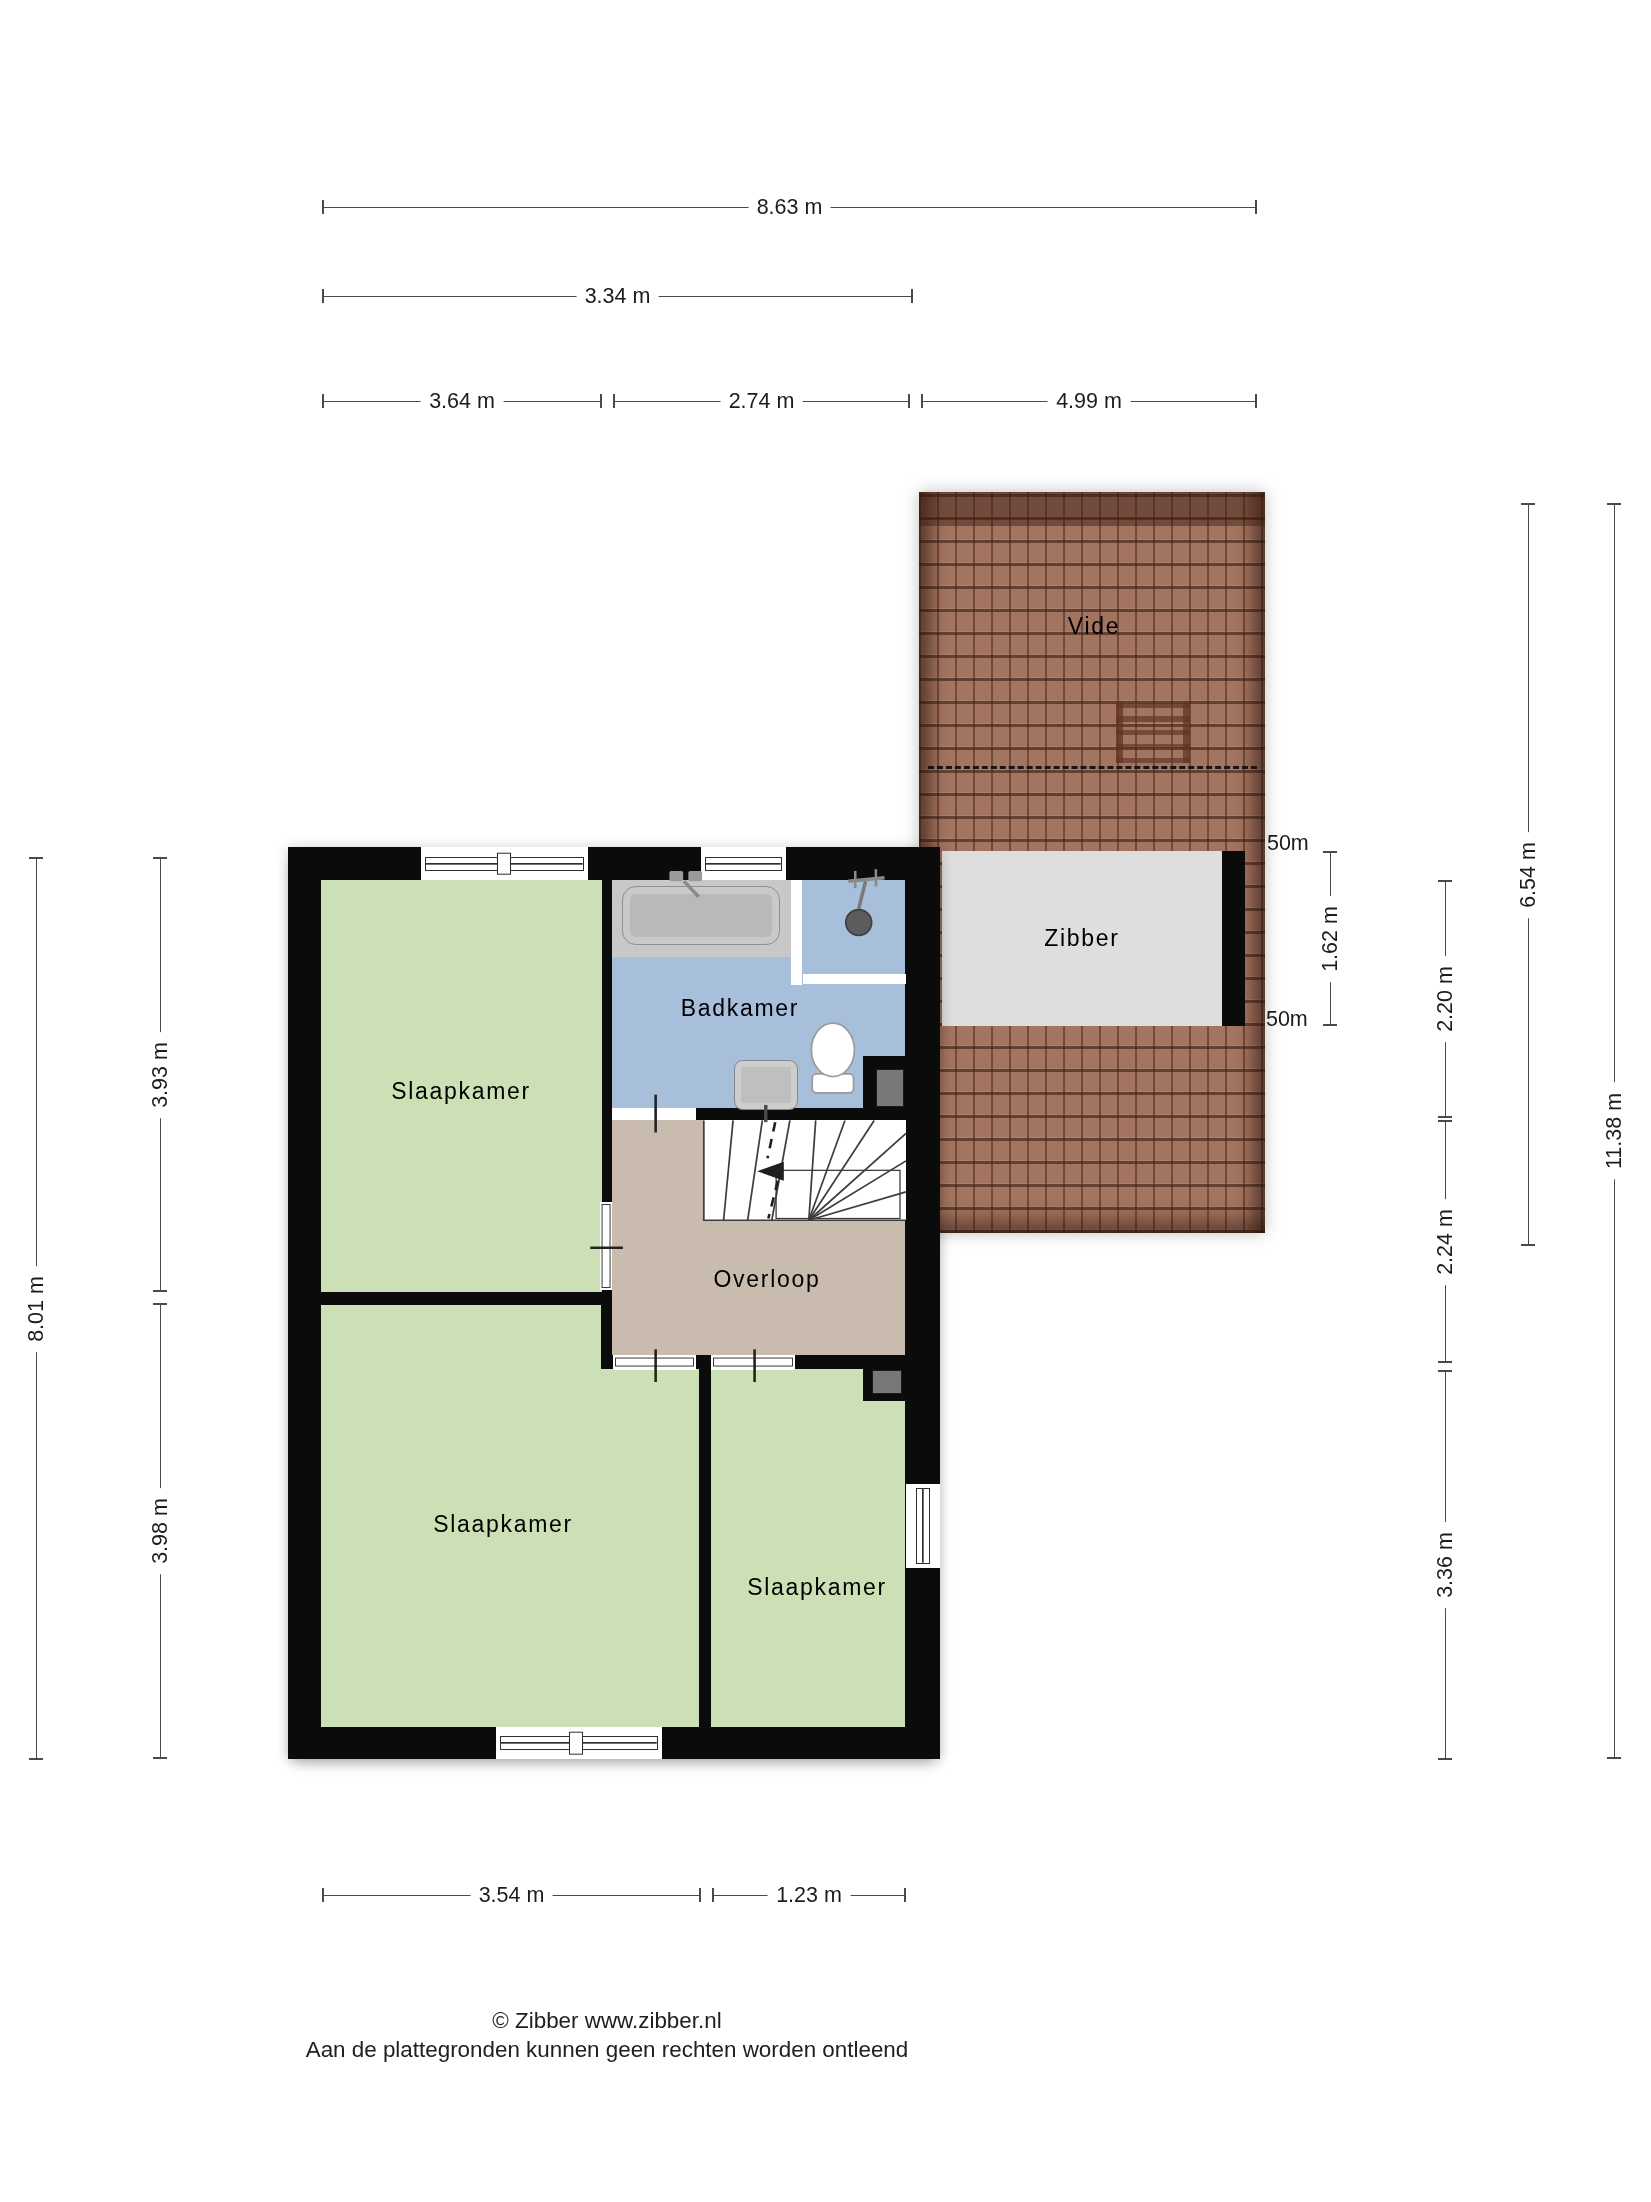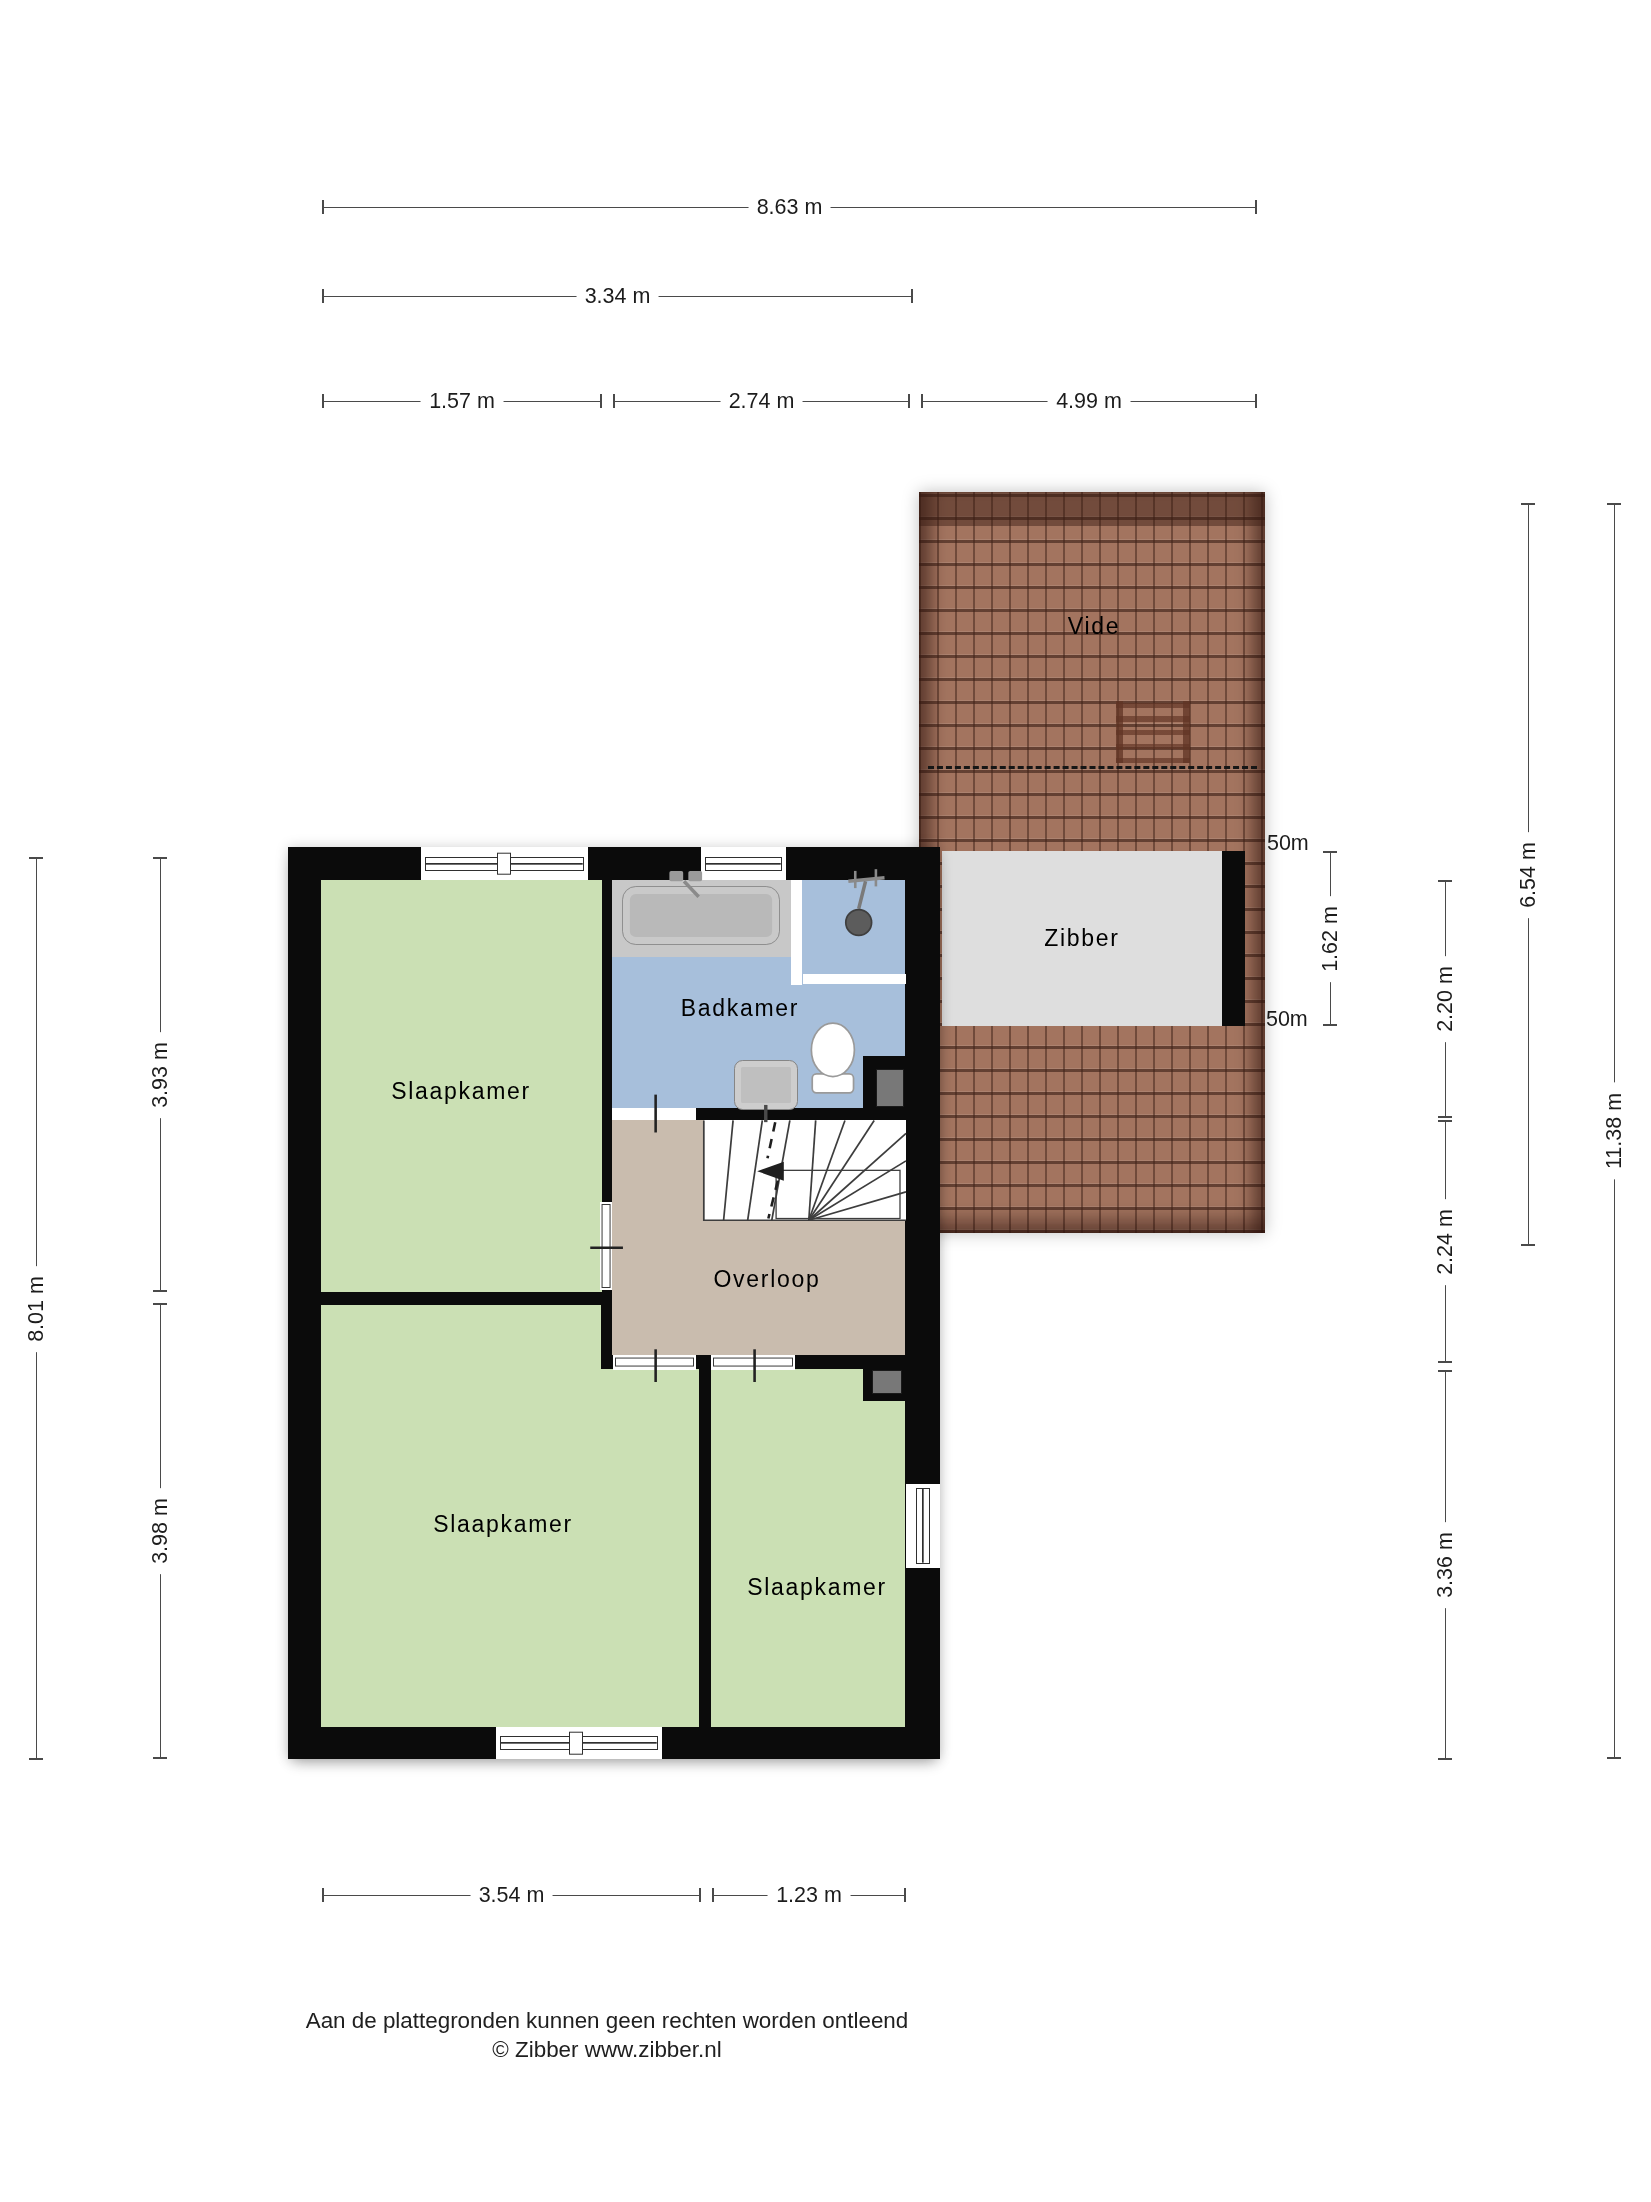--- a/index.html
+++ b/index.html
@@ -94,21 +94,21 @@
 
 <div class="page">
 
   <div class="hdim" style="left:322px;top:207px;width:935px;">
     <span class="dlabel">8.63 m</span>
   </div>
   <div class="hdim" style="left:322px;top:296px;width:591px;">
     <span class="dlabel">3.34 m</span>
   </div>
   <div class="hdim" style="left:322px;top:401px;width:280px;">
-    <span class="dlabel">1.57 m</span>
+    <span class="dlabel">3.64 m</span>
   </div>
   <div class="hdim" style="left:613px;top:401px;width:297px;">
     <span class="dlabel">2.74 m</span>
   </div>
   <div class="hdim" style="left:921px;top:401px;width:336px;">
     <span class="dlabel">4.99 m</span>
   </div>
 
   <div class="vdim" style="left:36px;top:857px;height:903px;">
     <span class="dlabel">8.01 m</span>
@@ -259,18 +259,18 @@
 
   <div class="room-label" style="left:1094px;top:626px;">Vide</div>
   <div class="room-label" style="left:1082px;top:938px;">Zibber</div>
   <div class="room-label" style="left:461px;top:1091px;">Slaapkamer</div>
   <div class="room-label" style="left:740px;top:1008px;">Badkamer</div>
   <div class="room-label" style="left:767px;top:1279px;">Overloop</div>
   <div class="room-label" style="left:503px;top:1524px;">Slaapkamer</div>
   <div class="room-label" style="left:817px;top:1587px;">Slaapkamer</div>
 
   <div class="footer">
+    <div>© Zibber www.zibber.nl</div>
     <div>Aan de plattegronden kunnen geen rechten worden ontleend</div>
-    <div>© Zibber www.zibber.nl</div>
   </div>
 
 </div>
 
 
 </body></html>

